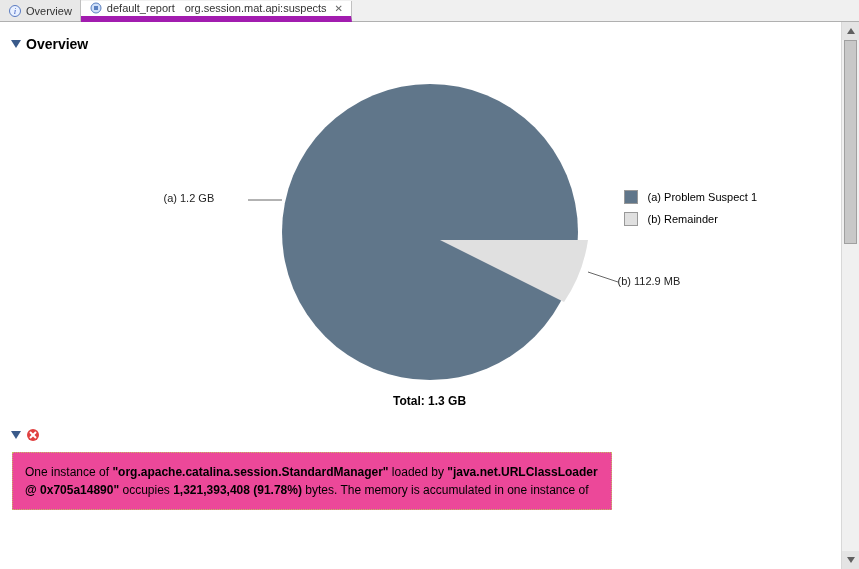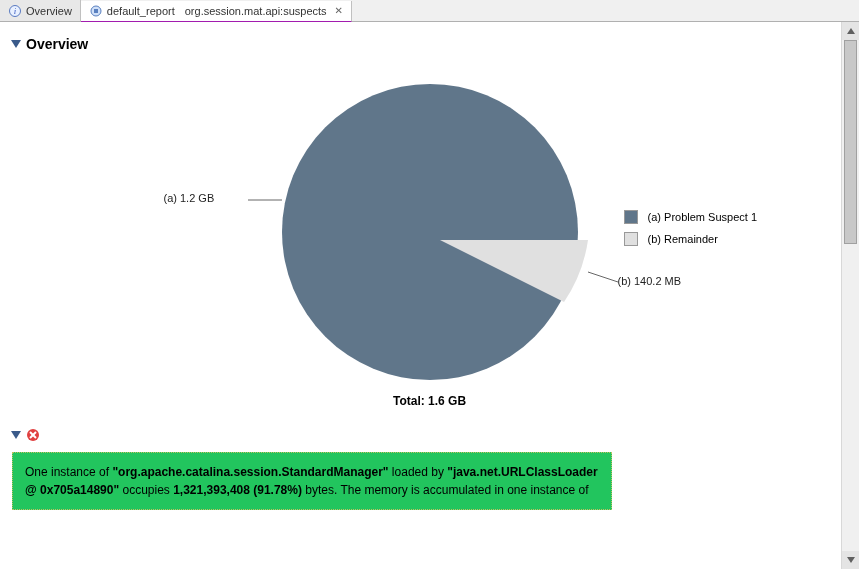--- a/index.html
+++ b/index.html
@@ -23,45 +23,45 @@
       display: flex;
       align-items: center;
       padding: 2px 8px;
       border-right: 1px solid #c0c0c0;
       background: #e8e8e8;
       height: 100%;
       font-size: 11px;
       cursor: pointer;
       color: #333;
     }
-    .tab.active { background: #fff; border-bottom: 1px solid #a21caf; margin-bottom: -1px; }
+    .tab.active { background: #fff; border-bottom: 6px solid #a21caf; margin-bottom: -1px; }
     .tab-icon { width: 14px; height: 14px; margin-right: 4px; display: inline-flex; align-items: center; justify-content: center; }
     .close-x { margin-left: 8px; color: #666; font-size: 10px; }
     .content { padding: 8px 12px; height: calc(100% - 22px); overflow: hidden; position: relative; }
     .section-header {
       display: flex;
       align-items: center;
       font-weight: bold;
       font-size: 14px;
       color: #000;
       margin: 6px 0 10px 0;
       cursor: pointer;
     }
     .twisty { width: 0; height: 0; border-top: 5px solid transparent; border-bottom: 5px solid transparent; border-left: 8px solid #3a5a8a; transform: rotate(90deg); margin-right: 6px; }
     .section-icon { margin-right: 6px; display: inline-flex; }
     .chart-area { display: flex; align-items: center; justify-content: center; position: relative; height: 360px; }
     .pie-container { position: relative; width: 520px; height: 340px; }
     .pie-svg { display: block; margin: 0 auto; }
     .pie-label { position: absolute; font-size: 11px; color: #222; white-space: nowrap; }
     .pie-total { text-align: center; font-weight: bold; font-size: 12px; margin-top: 2px; }
-    .legend { position: absolute; right: 90px; top: 148px; font-size: 11px; }
+    .legend { position: absolute; right: 90px; top: 128px; font-size: 11px; }
     .legend-row { display: flex; align-items: center; margin-bottom: 8px; }
     .legend-swatch { width: 14px; height: 14px; margin-right: 10px; border: 1px solid #999; }
     .problem-box {
-      background: #22c55e;
+      background: #ec4899;
       border: 1px dotted #c0c060;
       padding: 10px 12px;
       font-size: 12px;
       line-height: 1.5;
       color: #000;
       margin-top: 4px;
       width: 600px;
     }
     .scrollbar-v { position: absolute; right: 0; top: 22px; bottom: 0; width: 18px; background: #f0f0f0; border-left: 1px solid #d8d8d8; }
     .scrollbar-up, .scrollbar-down { height: 18px; background: #e4e4e4; display: flex; align-items: center; justify-content: center; }
@@ -111,22 +111,22 @@
 
         <circle cx="260" cy="160" r="148" fill="#60768a"></circle>
 
         <path d="M 270 168 L 418 168 A 148 148 0 0 1 394 230 Z" fill="#e0e0e0"></path>
 
         <line x1="112" y1="128" x2="78" y2="128" stroke="#666" stroke-width="1"></line>
 
         <line x1="418" y1="200" x2="448" y2="210" stroke="#666" stroke-width="1"></line>
       </svg>
       <div class="pie-label" style="left:-6px; top:120px;">(a) 1.2 GB</div>
-      <div class="pie-label" style="left:448px; top:203px;">(b) 140.2 MB</div>
-      <div class="pie-total">Total: 1.6 GB</div>
+      <div class="pie-label" style="left:448px; top:203px;">(b) 112.9 MB</div>
+      <div class="pie-total">Total: 1.3 GB</div>
     </div>
 
     <div class="legend">
       <div class="legend-row">
         <div class="legend-swatch" style="background:#60768a;"></div>
         <span>(a)  Problem Suspect 1</span>
       </div>
       <div class="legend-row">
         <div class="legend-swatch" style="background:#e0e0e0;"></div>
         <span>(b)  Remainder</span>

